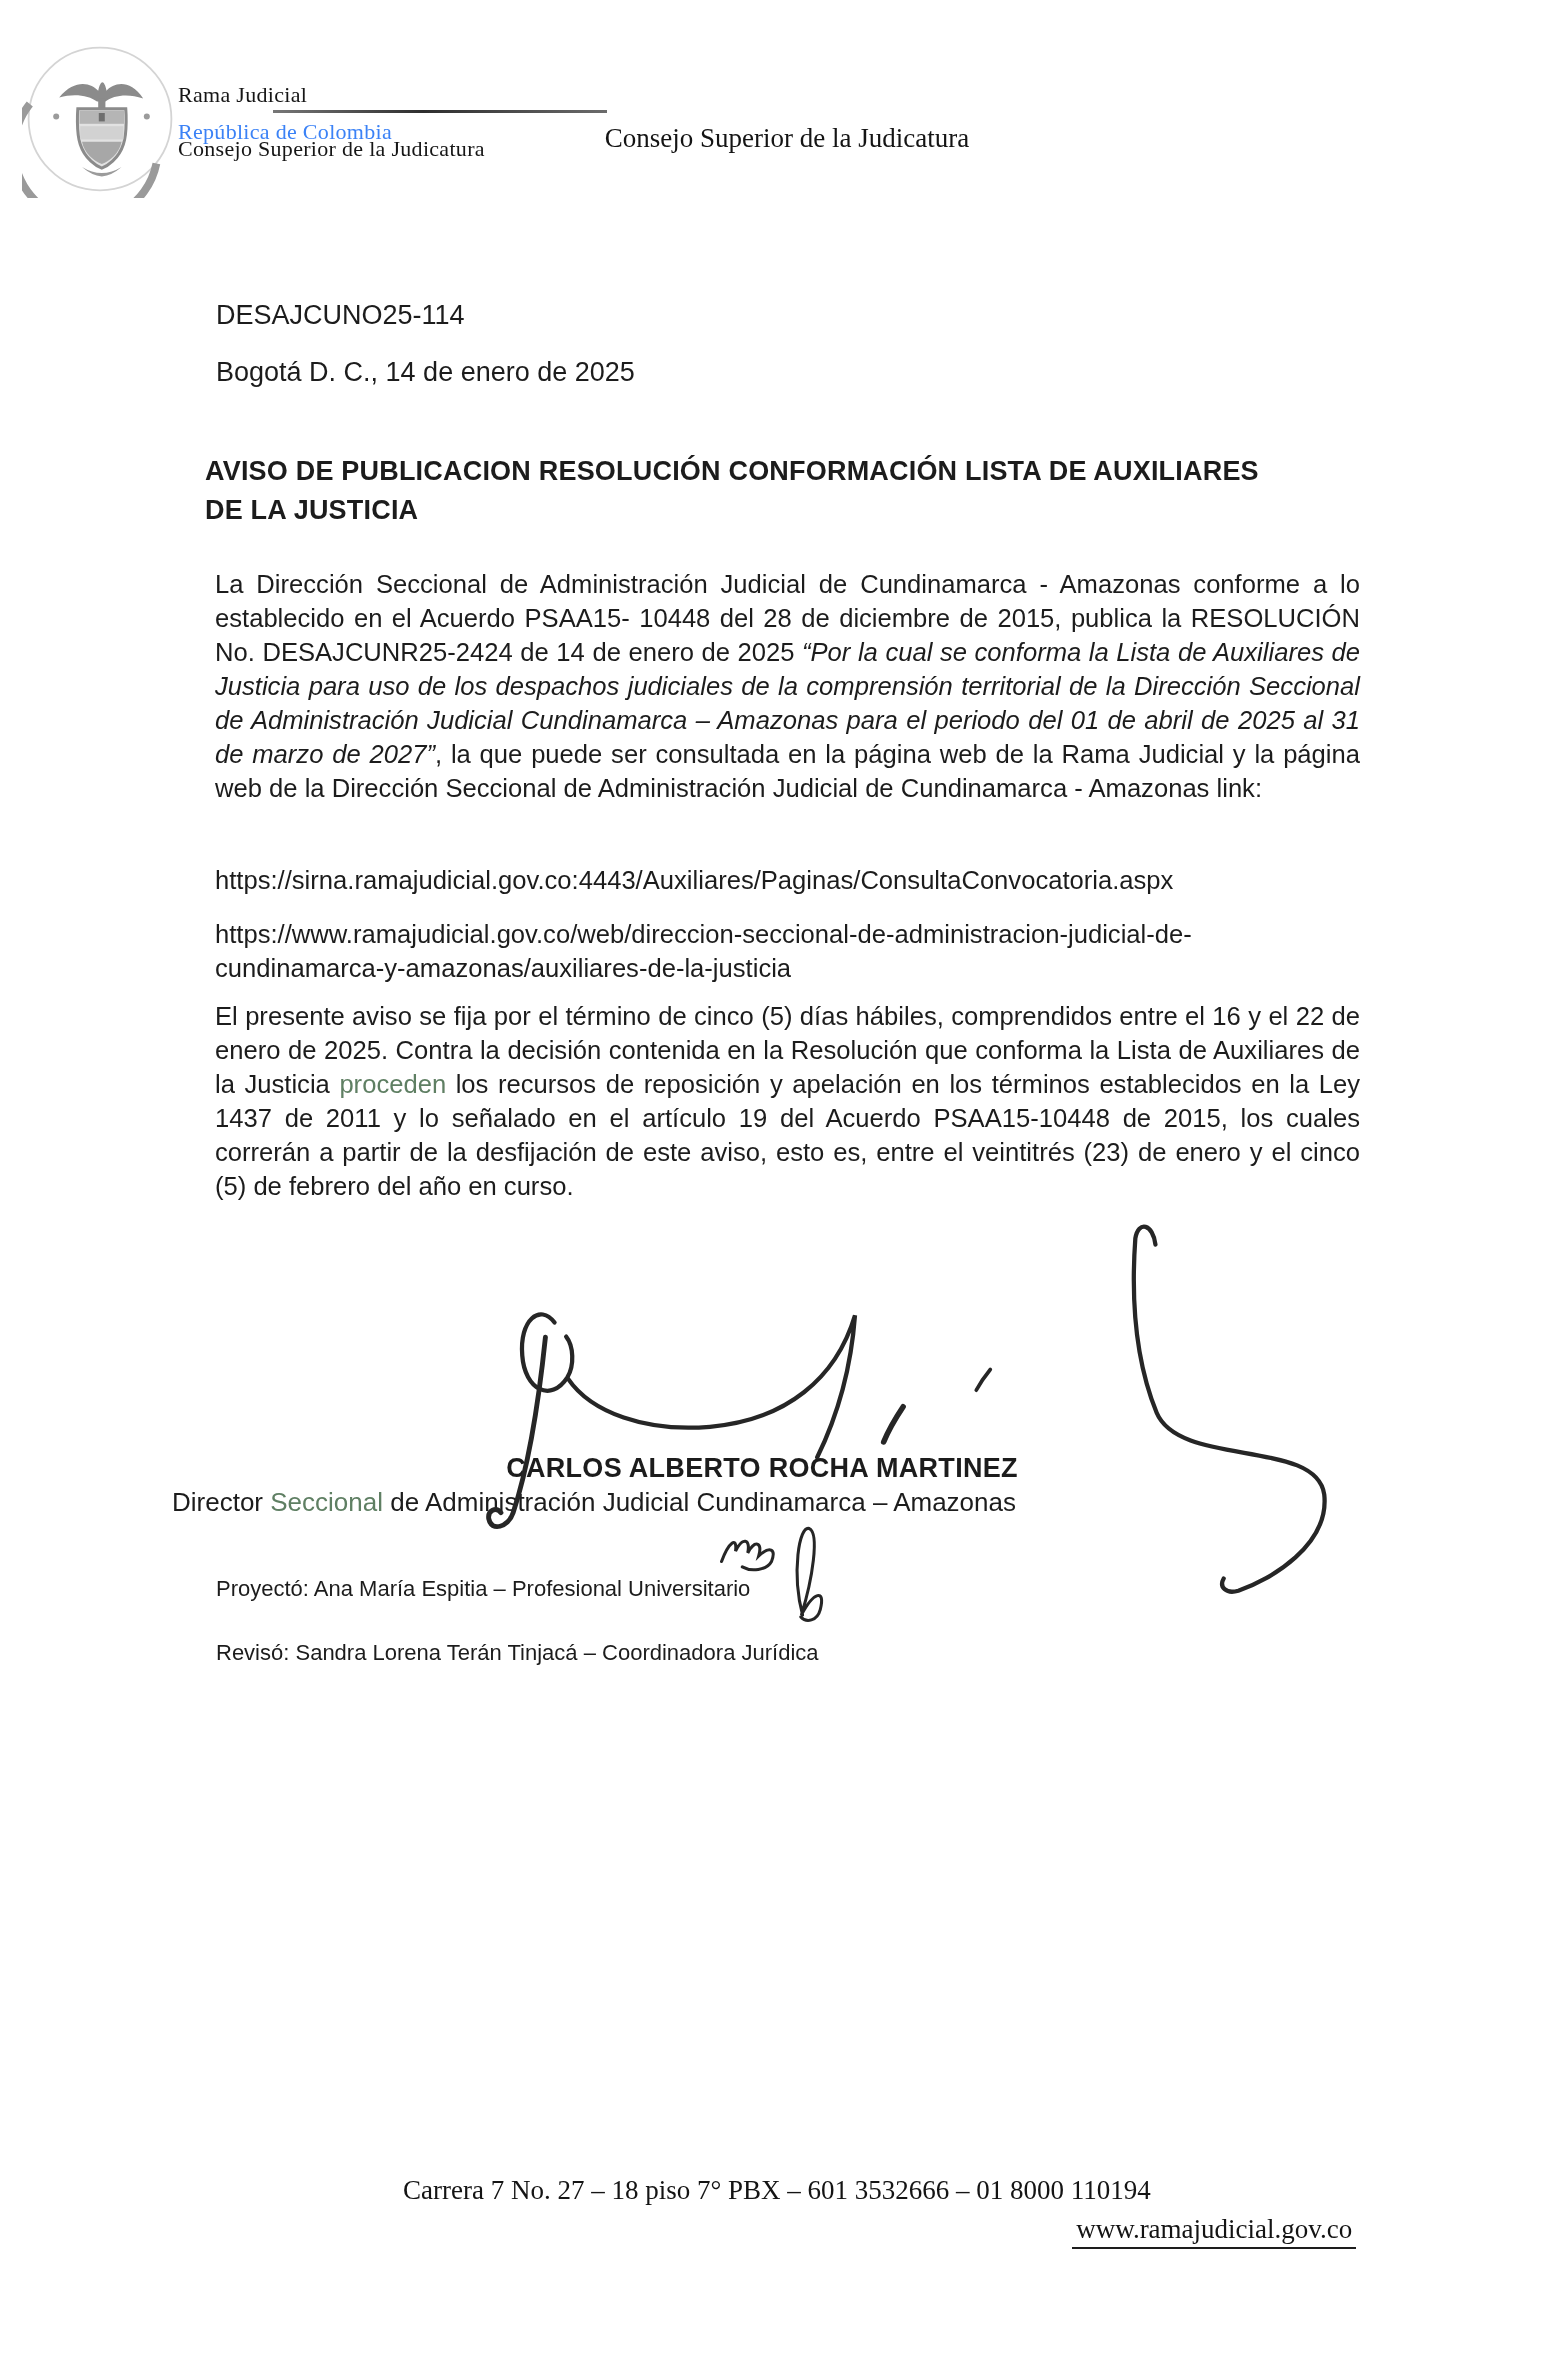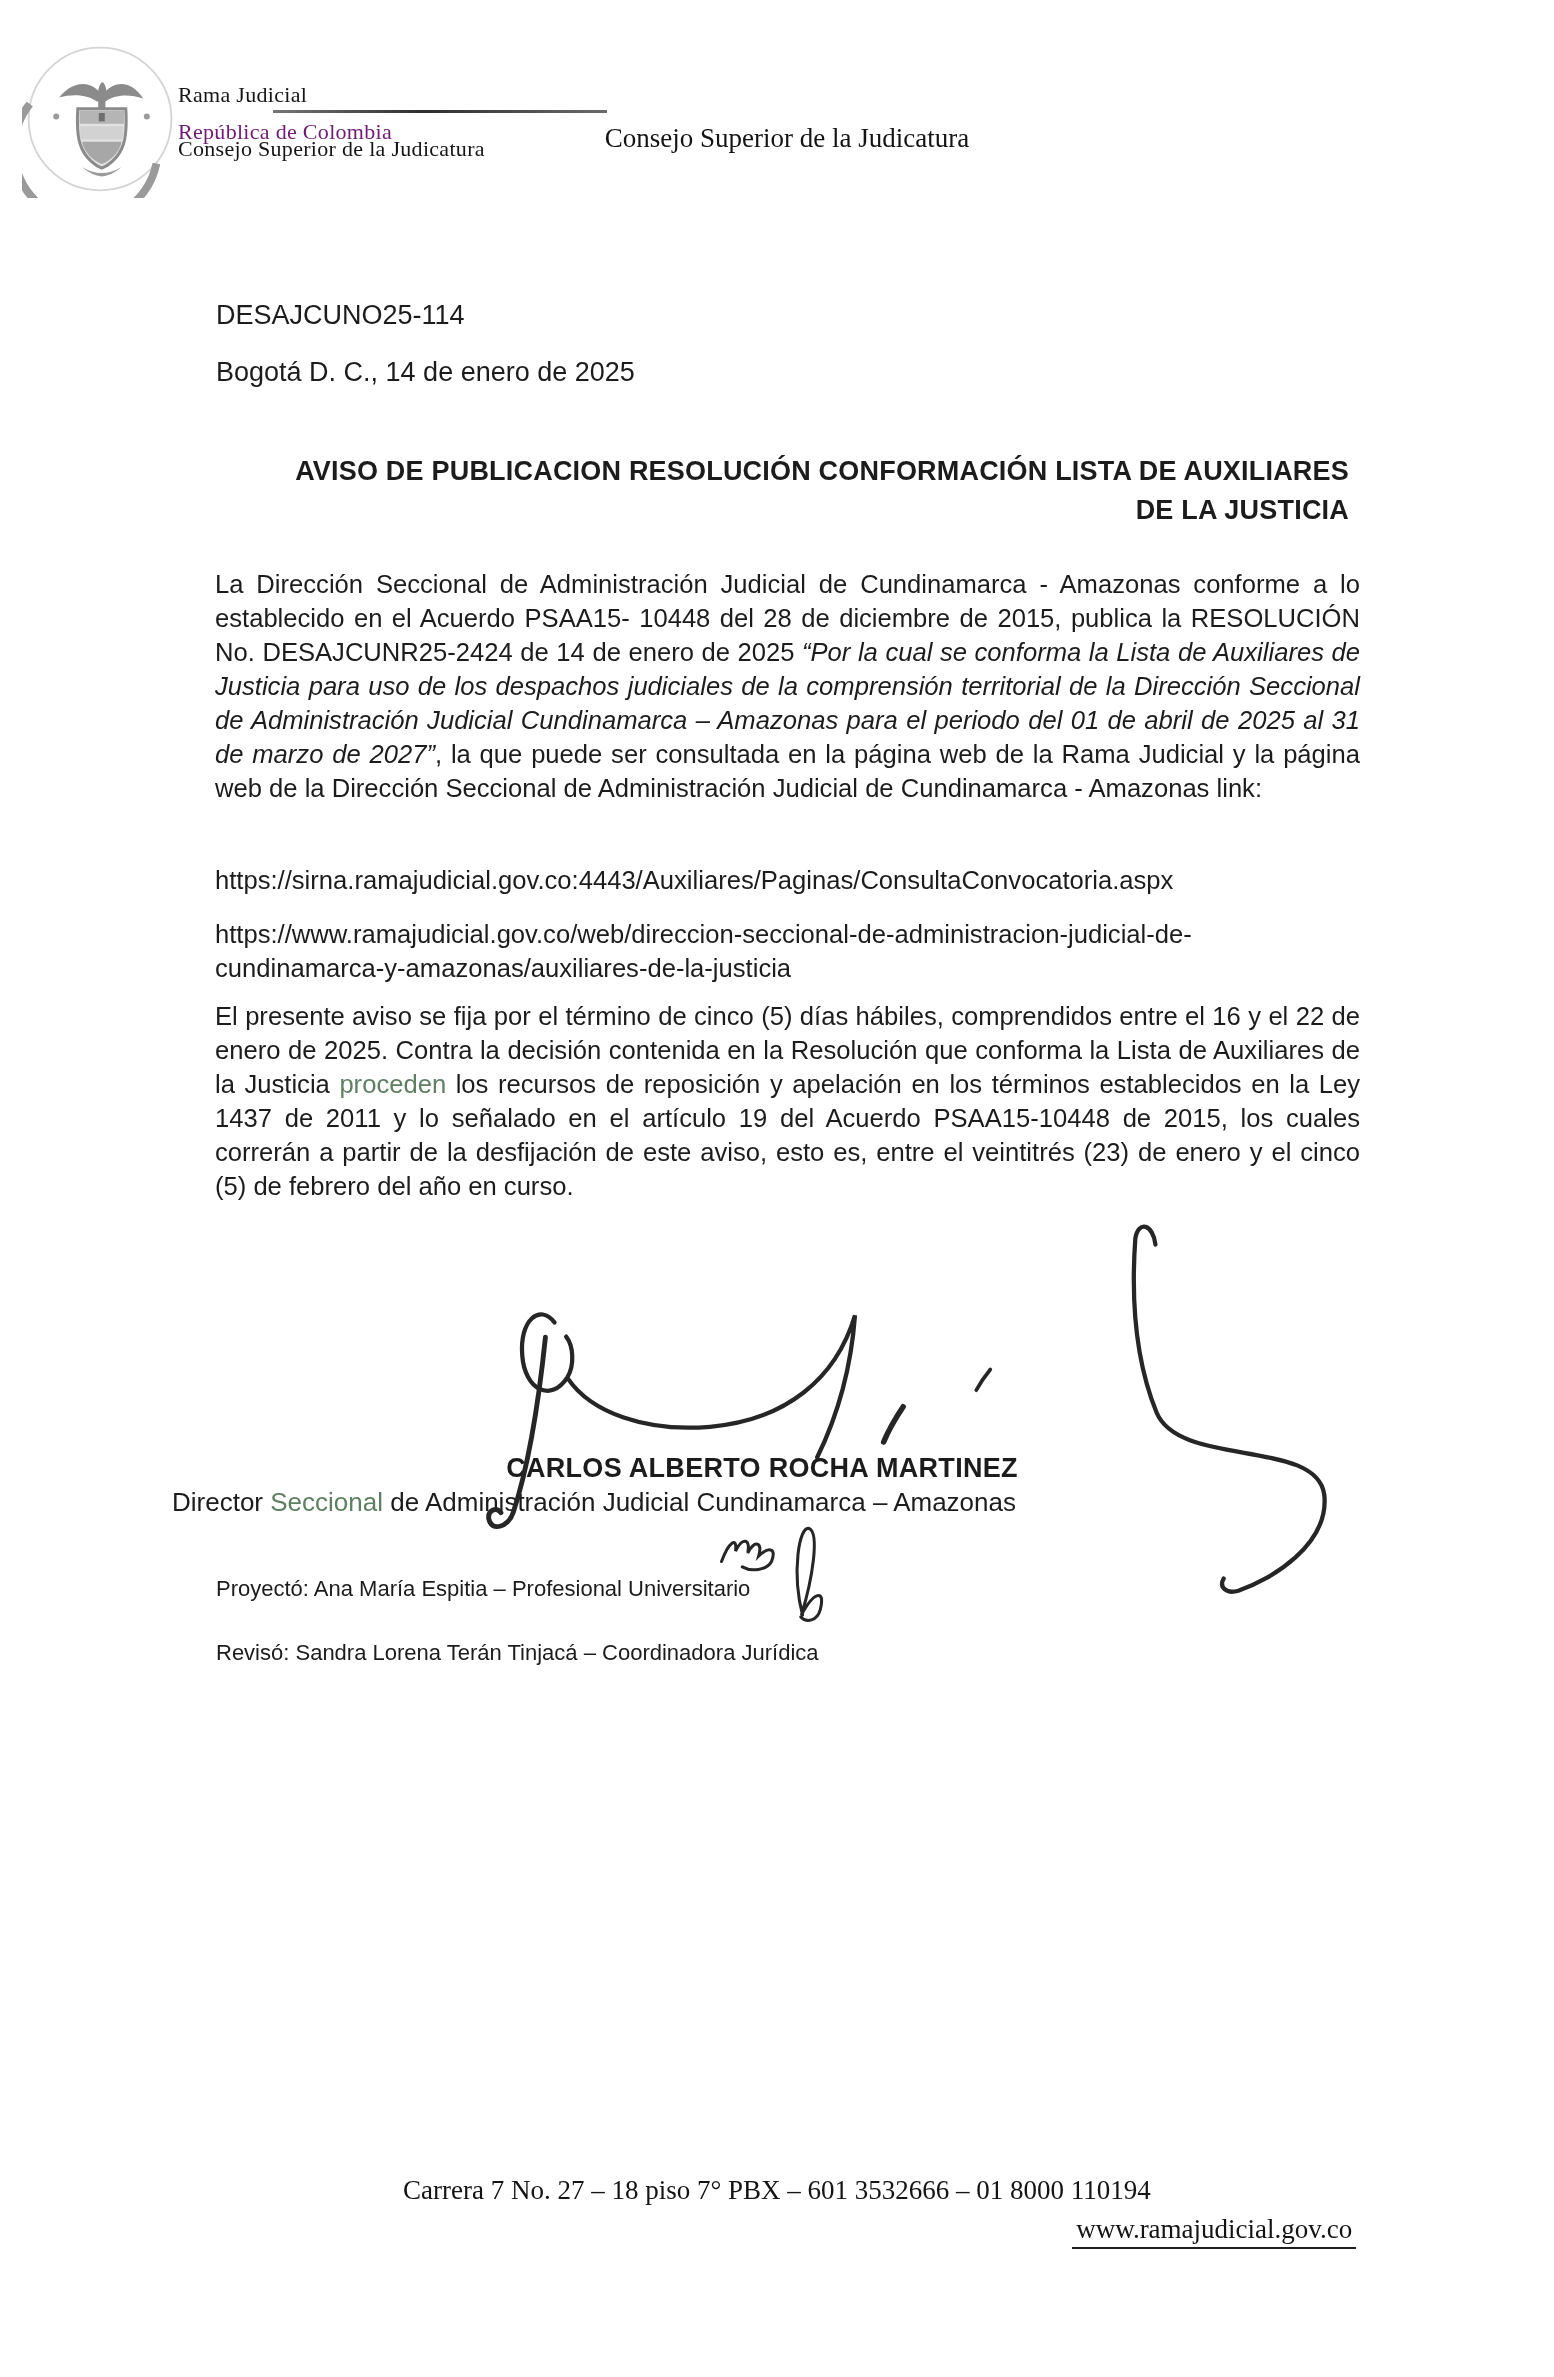--- a/index.html
+++ b/index.html
@@ -16,38 +16,38 @@
   .seal{position:absolute;left:22px;top:40px;width:156px;height:158px;}
   .org-block{
     position:absolute;left:178px;top:54px;
     font-family:"Liberation Serif", serif;
     font-size:22px;line-height:27px;color:#161616;
     letter-spacing:0.3px;white-space:pre-line;
   }
   .org-line3{
     position:absolute;left:178px;top:119px;
     font-family:"Liberation Serif", serif;
-    font-size:22px;color:#701a75;letter-spacing:0.3px;
+    font-size:22px;color:#3b82f6;letter-spacing:0.3px;
   }
   .org-rule{
     position:absolute;left:273px;top:110px;width:334px;height:3px;
     background:linear-gradient(to right,#777 0%,#2e2e2e 45%,#6b6b6b 100%);
   }
   .hdr-right{
     position:absolute;left:215px;top:121px;width:1144px;
     text-align:center;
     font-family:"Liberation Serif", serif;
     font-size:27px;line-height:34px;color:#141414;
   }
   
   .ref{position:absolute;left:216px;top:300px;font-size:27px;}
   .citydate{position:absolute;left:216px;top:357px;font-size:27px;}
   .doc-title{
     position:absolute;left:205px;top:452px;width:1144px;
-    text-align:right;font-size:27px;font-weight:bold;line-height:39px;
+    text-align:left;font-size:27px;font-weight:bold;line-height:39px;
     white-space:pre-line;letter-spacing:0.2px;
   }
   .para{
     position:absolute;left:215px;width:1145px;
     font-size:25.6px;line-height:34px;text-align:justify;
   }
   .p1{top:567px;}
   .p2{top:999px;}
   .url{
     position:absolute;left:215px;width:1145px;

